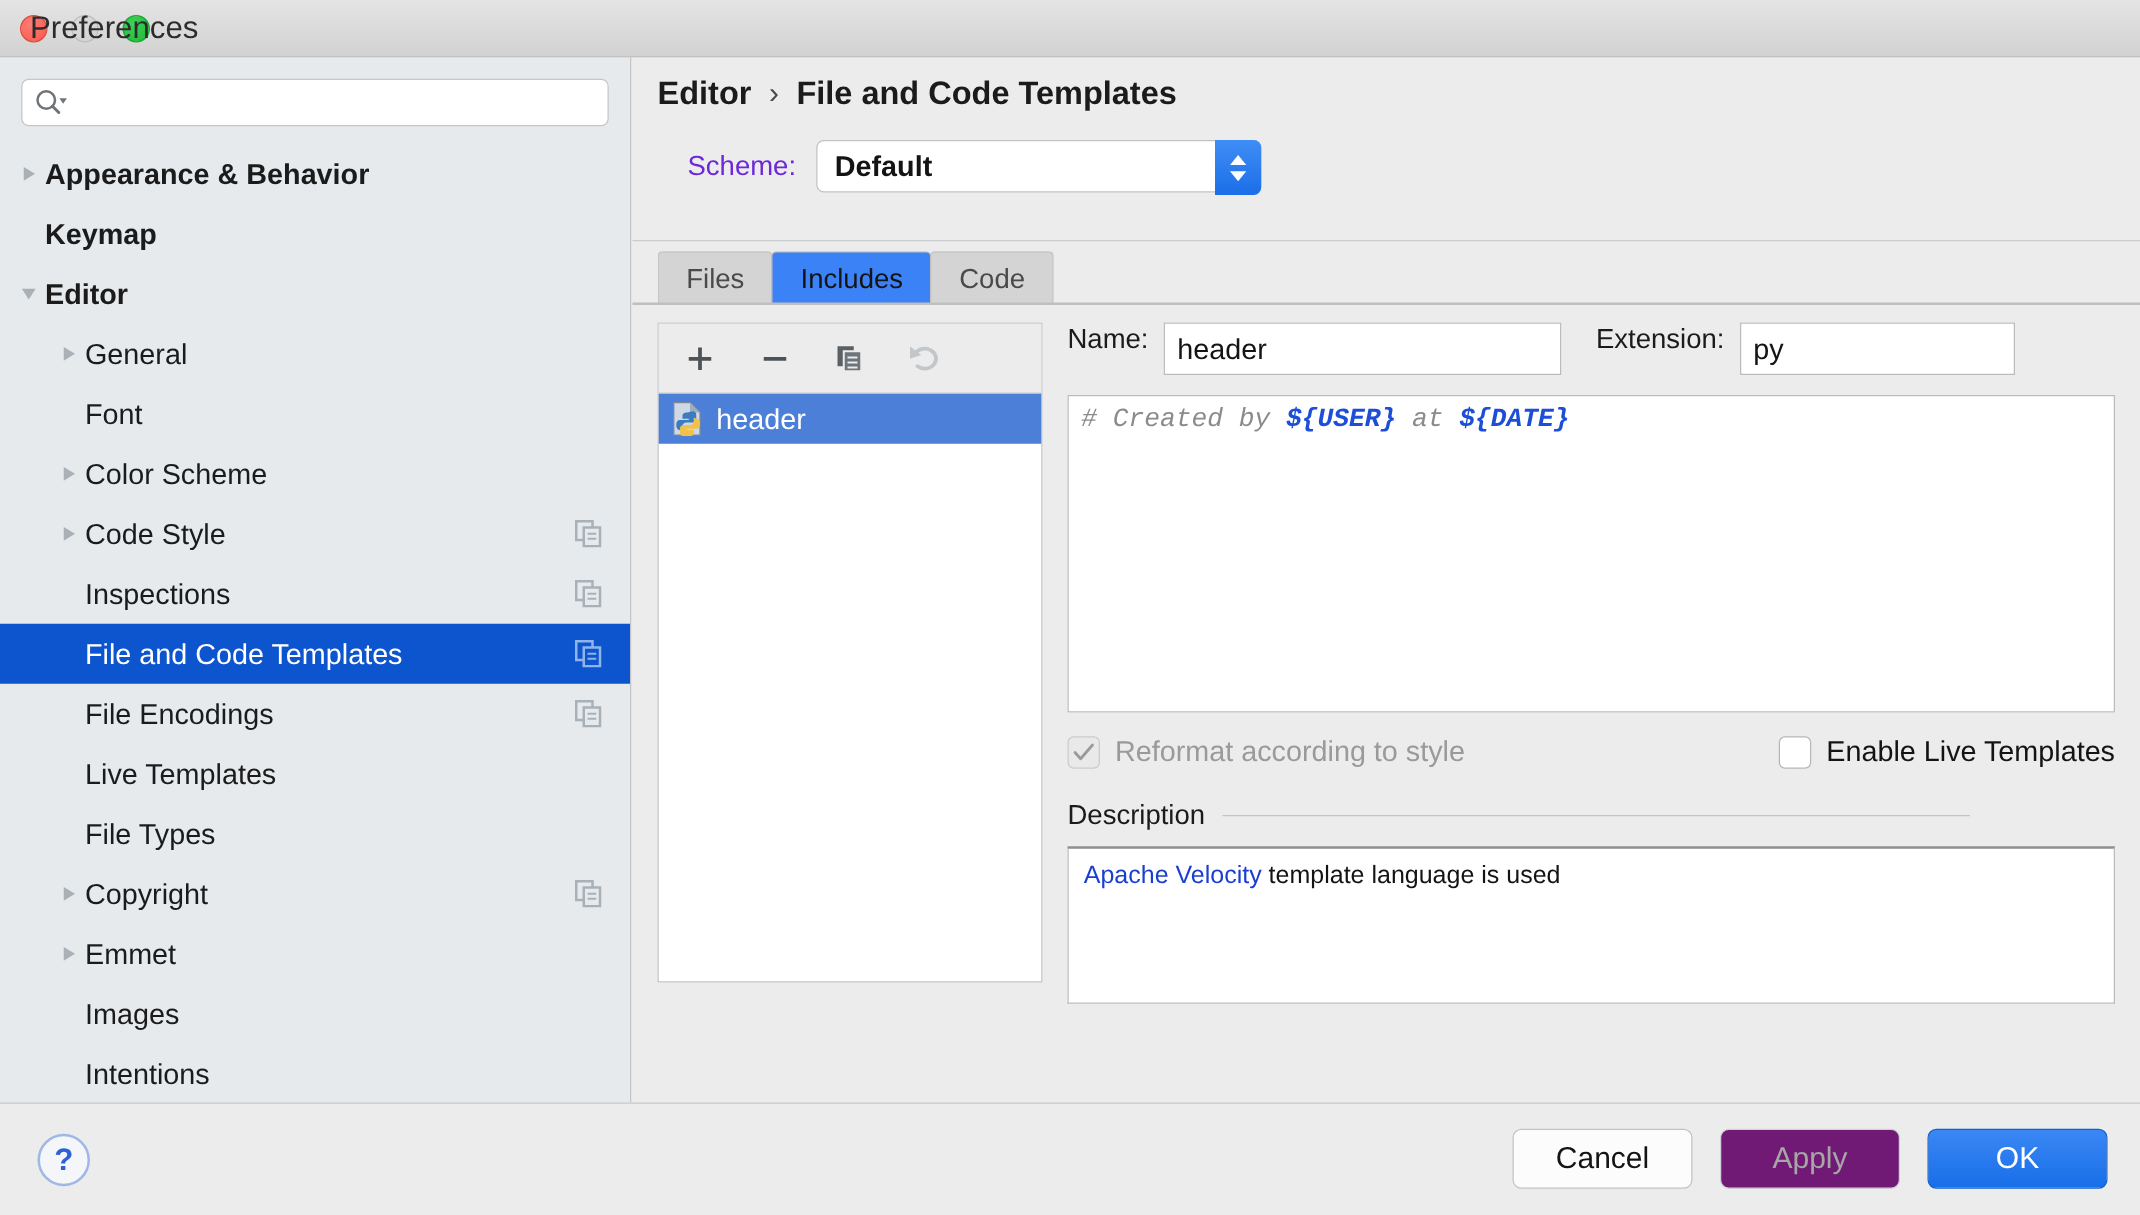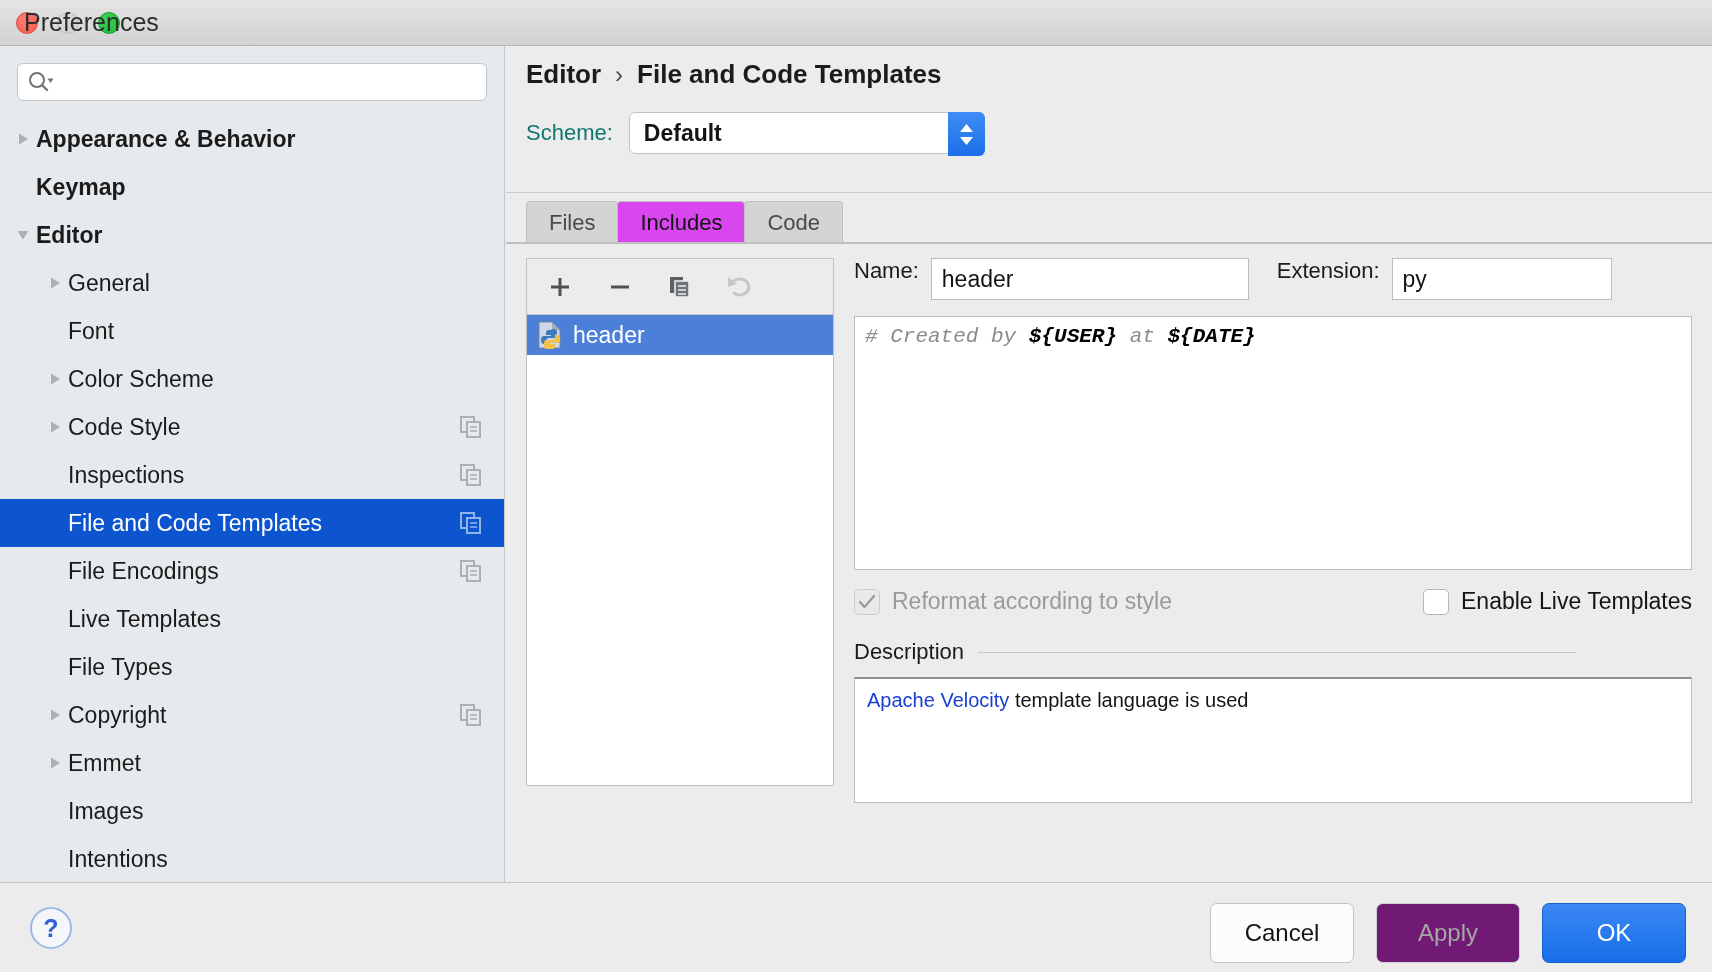--- a/index.html
+++ b/index.html
@@ -73,21 +73,21 @@
     position:absolute; left:20px; top:13px;
     font-size:26px; font-weight:bold; color:#1b1b1b;
     display:flex; align-items:center; gap:14px;
   }
   .crumb-sep { font-weight:normal; color:#4a4a4a; font-size:24px; }
 
   .scheme-row {
     position:absolute; left:20px; top:66px;
     display:flex; align-items:center; gap:16px;
   }
-  .scheme-label { font-size:22px; color:#0f766e; }
+  .scheme-label { font-size:22px; color:#6d28d9;margin-left:24px; }
   .combo {
     position:relative; width:356px; height:42px;
     background:#fff; border:1px solid #c0c4c7; border-radius:6px;
     display:flex; align-items:center; padding-left:14px;
   }
   .combo-value { font-size:23px; font-weight:bold; color:#141414; }
   .combo-arrows {
     position:absolute; right:-1px; top:-1px; width:37px; height:44px;
     background:linear-gradient(to bottom,#3f8df5,#1b6ee8);
     border-radius:0 6px 6px 0;
@@ -102,21 +102,21 @@
   
   .tabs {
     position:absolute; left:20px; top:155px; display:flex; align-items:flex-end;
   }
   .tab {
     height:42px; padding:0 22px; display:flex; align-items:center;
     font-size:22px; color:#4a4a4a; background:#d4d4d4;
     border:1px solid #bfbfbf; border-bottom:none; border-radius:4px 4px 0 0;
     margin-right:-1px;
   }
-  .tab.active { background:#d946ef; color:#141414; }
+  .tab.active { background:#3b82f6; color:#141414; }
   .tabs-underline {
     position:absolute; left:0; top:196px; width:1206px; height:2px; background:#bfbfbf;
   }
 
   
   .list-panel {
     position:absolute; left:20px; top:212px; width:308px; height:528px;
     background:#fff; border:1px solid #bfc3c6;
   }
   .list-toolbar {
@@ -147,21 +147,21 @@
   .ext-field  { width:220px; }
 
   .code-area {
     margin-top:16px; width:838px; height:254px;
     background:#fff; border:1px solid #b9bdc0;
     padding:8px 10px;
     font-family:"Liberation Mono", monospace; font-size:21px;
     font-style:italic; white-space:pre;
   }
   .c-comment { color:#8b8b8b; }
-  .c-var { color:#000000; font-weight:bold;font-style:italic; }
+  .c-var { color:#1d4ed8; font-weight:bold;font-style:italic; }
 
   .check-row {
     margin-top:18px; display:flex; align-items:center; justify-content:space-between;
     width:838px;
   }
   .checkbox-wrap { display:flex; align-items:center; gap:12px; }
   .cb {
     width:26px; height:26px; border-radius:5px; background:#fff;
     border:1px solid #b4b8bb; display:flex; align-items:center; justify-content:center;
   }
@@ -189,21 +189,21 @@
     background:#ececec; border-top:1px solid #c4c8cb;
   }
   .help-btn {
     position:absolute; left:30px; top:24px; width:42px; height:42px;
     border-radius:50%; border:2px solid #9fb8e6; background:#f4f6f9;
     display:flex; align-items:center; justify-content:center;
     font-size:25px; color:#2c62d6; font-weight:bold;
   }
   .btn-row { position:absolute; right:26px; top:20px; display:flex; gap:22px; }
   .btn {
-    height:60px; min-width:144px; padding:0 22px;
+    height:48px; min-width:144px; padding:0 22px;
     display:flex; align-items:center; justify-content:center;
     font-size:24px; border-radius:7px;
     background:#fcfcfc; border:1px solid #c0c4c7; color:#141414;
   }
   .btn.disabled { color:#a6a6a6; background:#701a75; border-color:#cfd2d5; }
   .btn.primary { background:linear-gradient(to bottom,#3b87f5,#176fe8); border-color:#1360cf; color:#ffffff; }
 </style>
 </head>
 <body>
 

